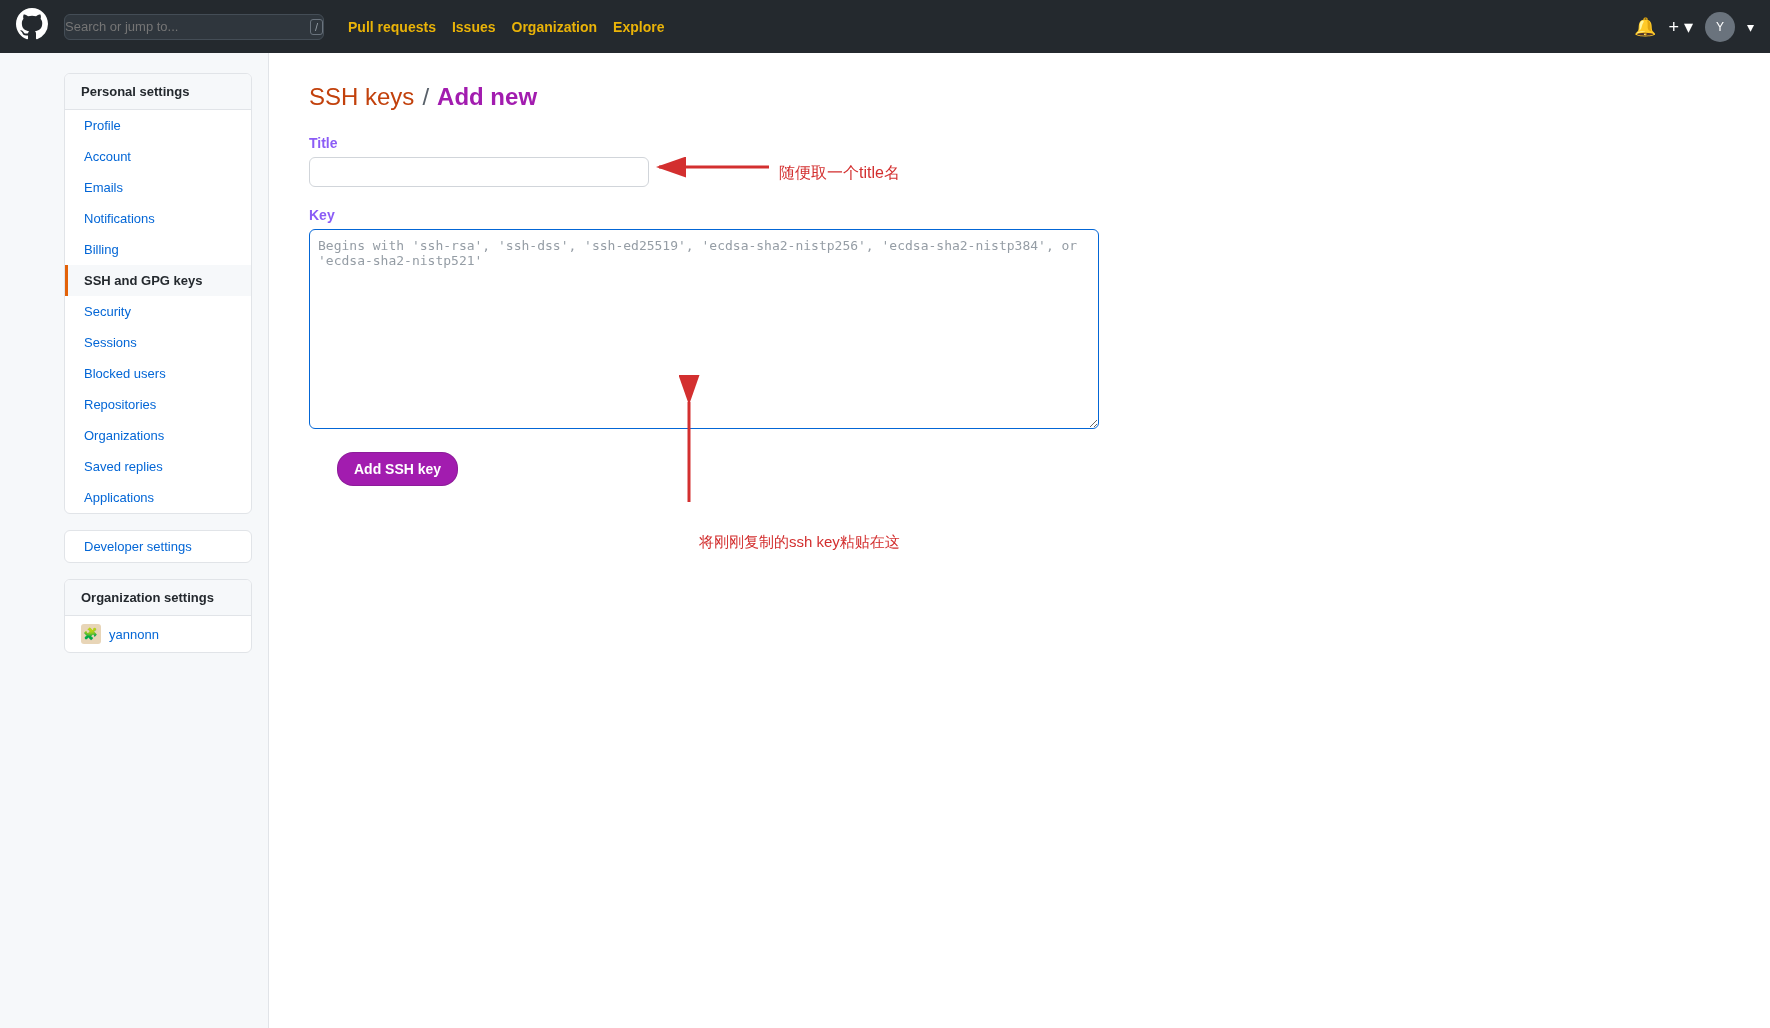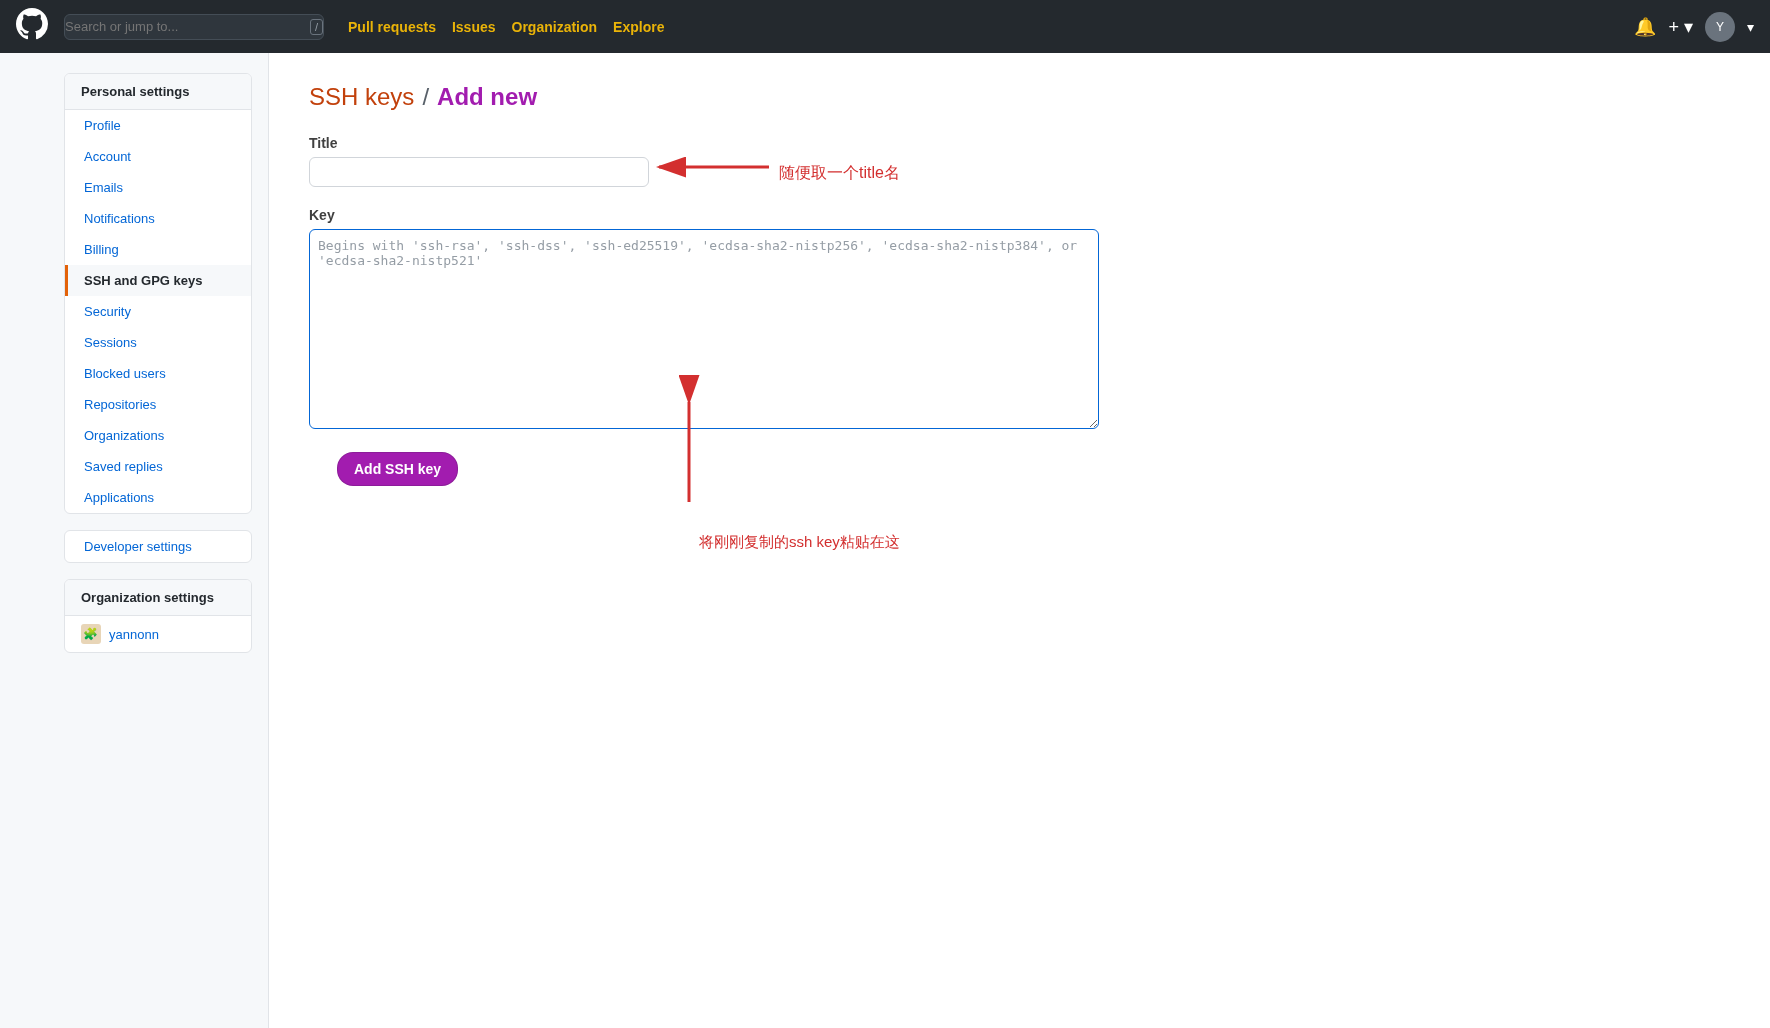--- a/index.html
+++ b/index.html
@@ -181,21 +181,21 @@
     }
 
     
     .form-group {
       margin-bottom: 20px;
     }
     .form-label {
       display: block;
       font-size: 14px;
       font-weight: 600;
-      color: #404040;
+      color: #8b5cf6;
       margin-bottom: 6px;
     }
     .form-input {
       width: 340px;
       padding: 6px 8px;
       font-size: 14px;
       border: 1px solid #d1d5da;
       border-radius: 6px;
       outline: none;
       background: white;

